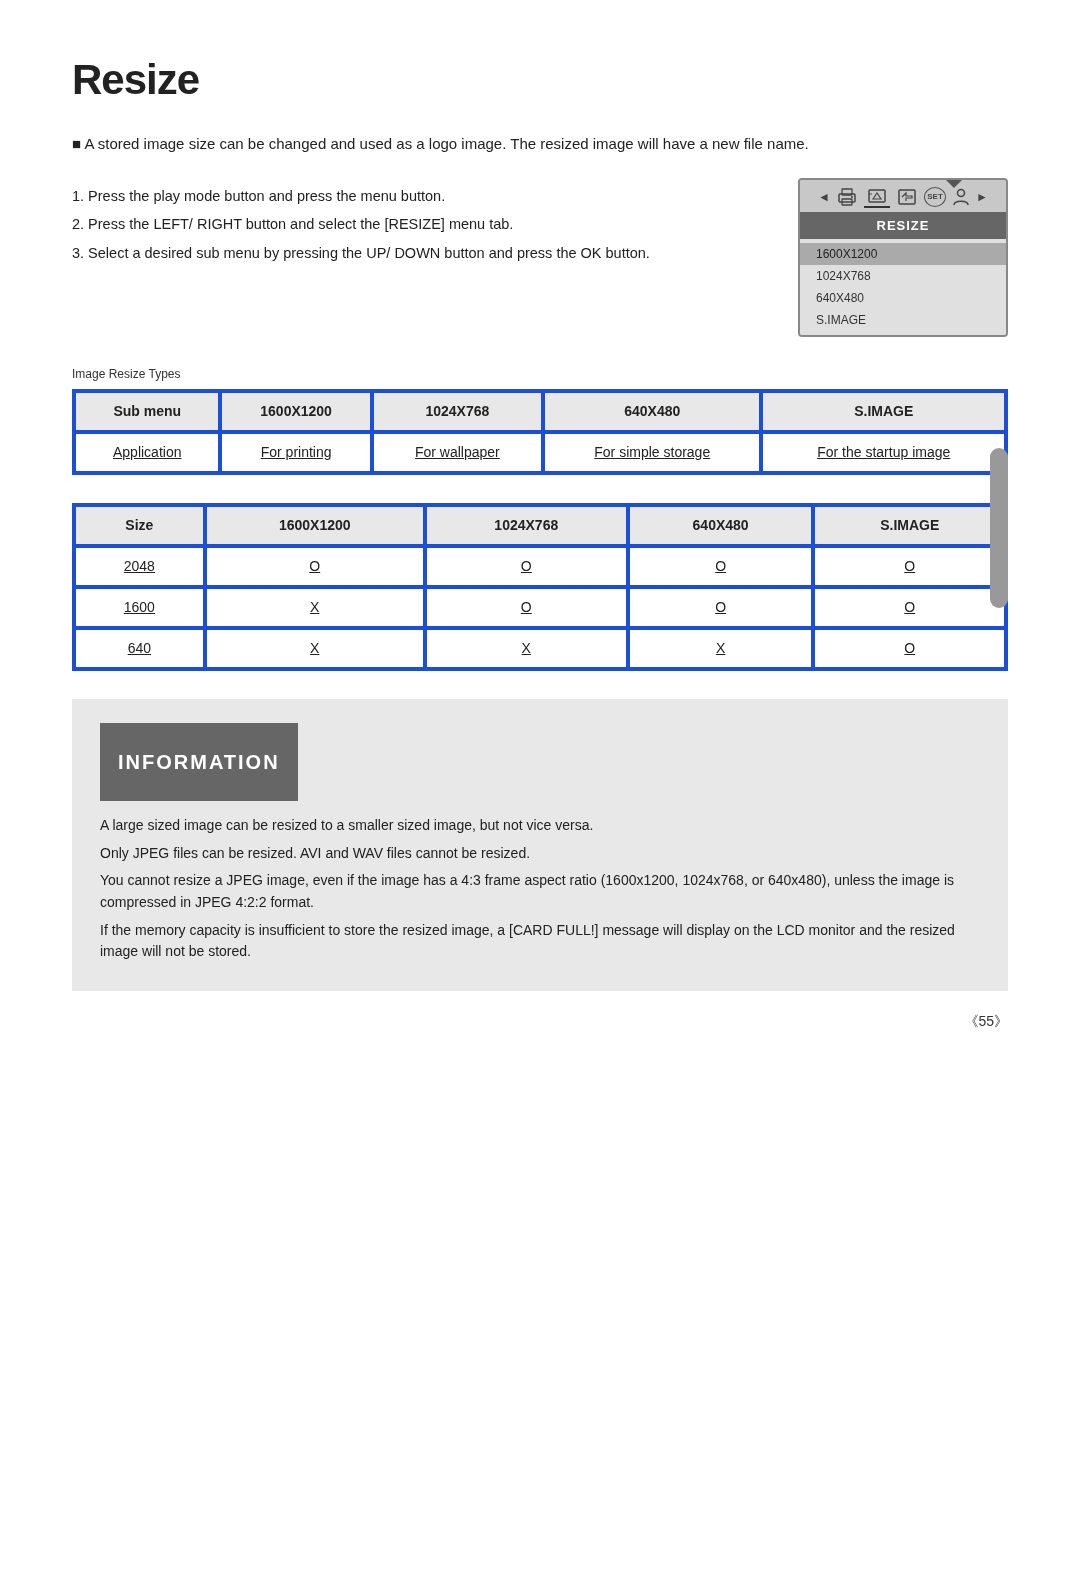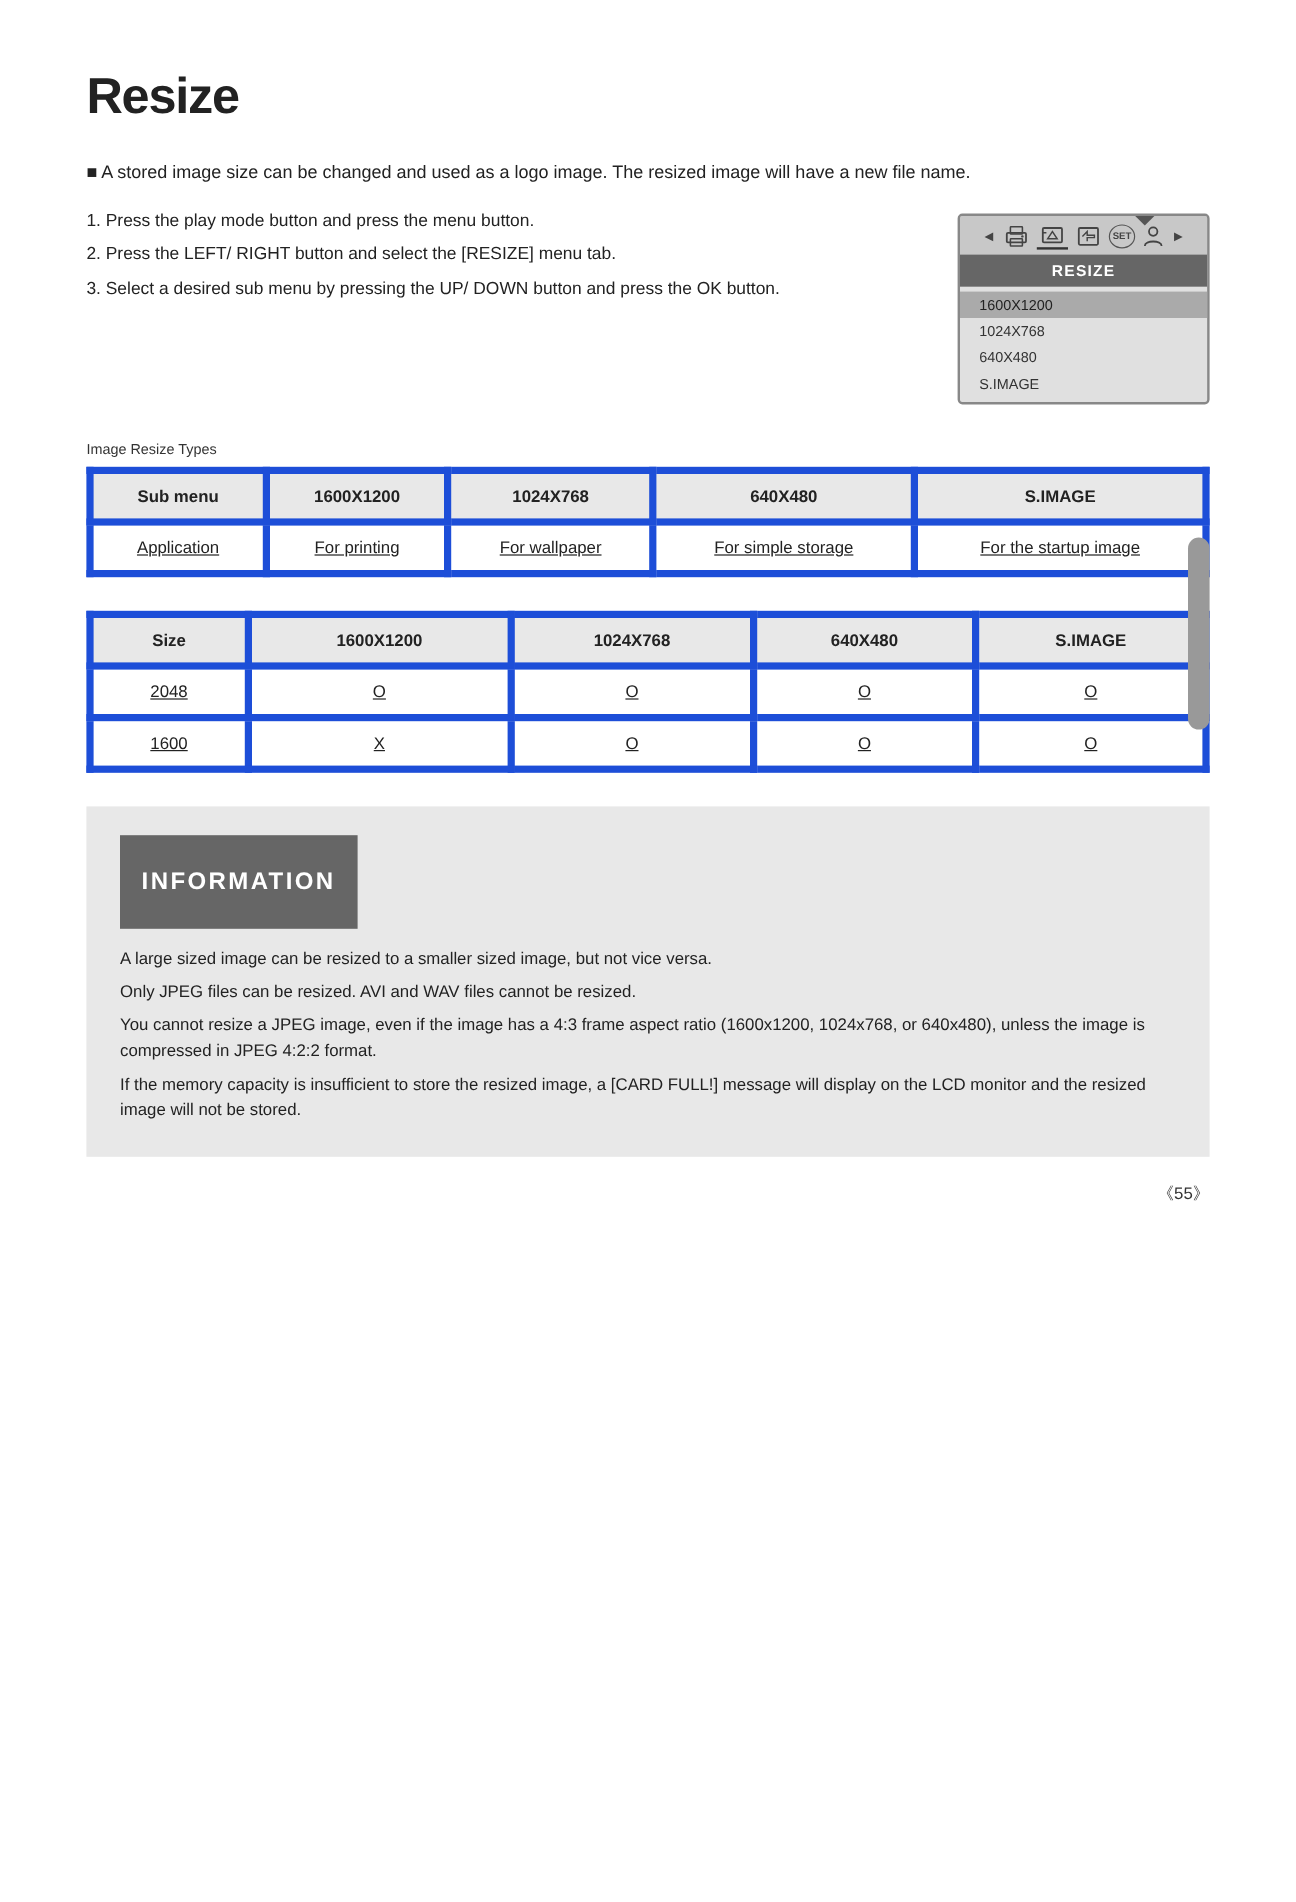--- a/index.html
+++ b/index.html
@@ -31,20 +31,21 @@
 
     .content-row {
       display: flex;
       gap: 32px;
       margin-bottom: 28px;
       align-items: flex-start;
     }
 
     .steps {
       flex: 1;
+      margin-top: 12px;
     }
     .steps ol {
       list-style: none;
       padding: 0;
     }
     .steps ol li {
       font-size: 14.5px;
       margin-bottom: 7px;
       padding-left: 0;
     }
@@ -132,21 +133,21 @@
       font-size: 12px;
       font-weight: normal;
       margin-bottom: 6px;
       color: #333;
     }
     table {
       border-collapse: collapse;
       width: 100%;
     }
     th, td {
-      border: 6px solid #1d4ed8;
+      border: 4px solid #1d4ed8;
       padding: 8px 12px;
       text-align: center;
       font-size: 14px;
     }
     th {
       background: #e8e8e8;
       font-weight: normal;
     }
     td {
       background: #fff;
@@ -339,20 +340,27 @@
           <td>O</td>
           <td>O</td>
         </tr>
         <tr>
           <td>1600</td>
           <td>X</td>
           <td>O</td>
           <td>O</td>
           <td>O</td>
         </tr>
+        <tr>
+          <td>640</td>
+          <td>X</td>
+          <td>X</td>
+          <td>X</td>
+          <td>O</td>
+        </tr>
       </tbody>
     </table>
   </div>
 
   <div class="info-box">
     <div class="info-title">INFORMATION</div>
     <p>A large sized image can be resized to a smaller sized image, but not vice versa.</p>
     <p>Only JPEG files can be resized. AVI and WAV files cannot be resized.</p>
     <p>You cannot resize a JPEG image, even if the image has a 4:3 frame aspect ratio (1600x1200, 1024x768, or 640x480), unless the image is compressed in JPEG 4:2:2 format.</p>
     <p>If the memory capacity is insufficient to store the resized image, a [CARD FULL!] message will display on the LCD monitor and the resized image will not be stored.</p>

